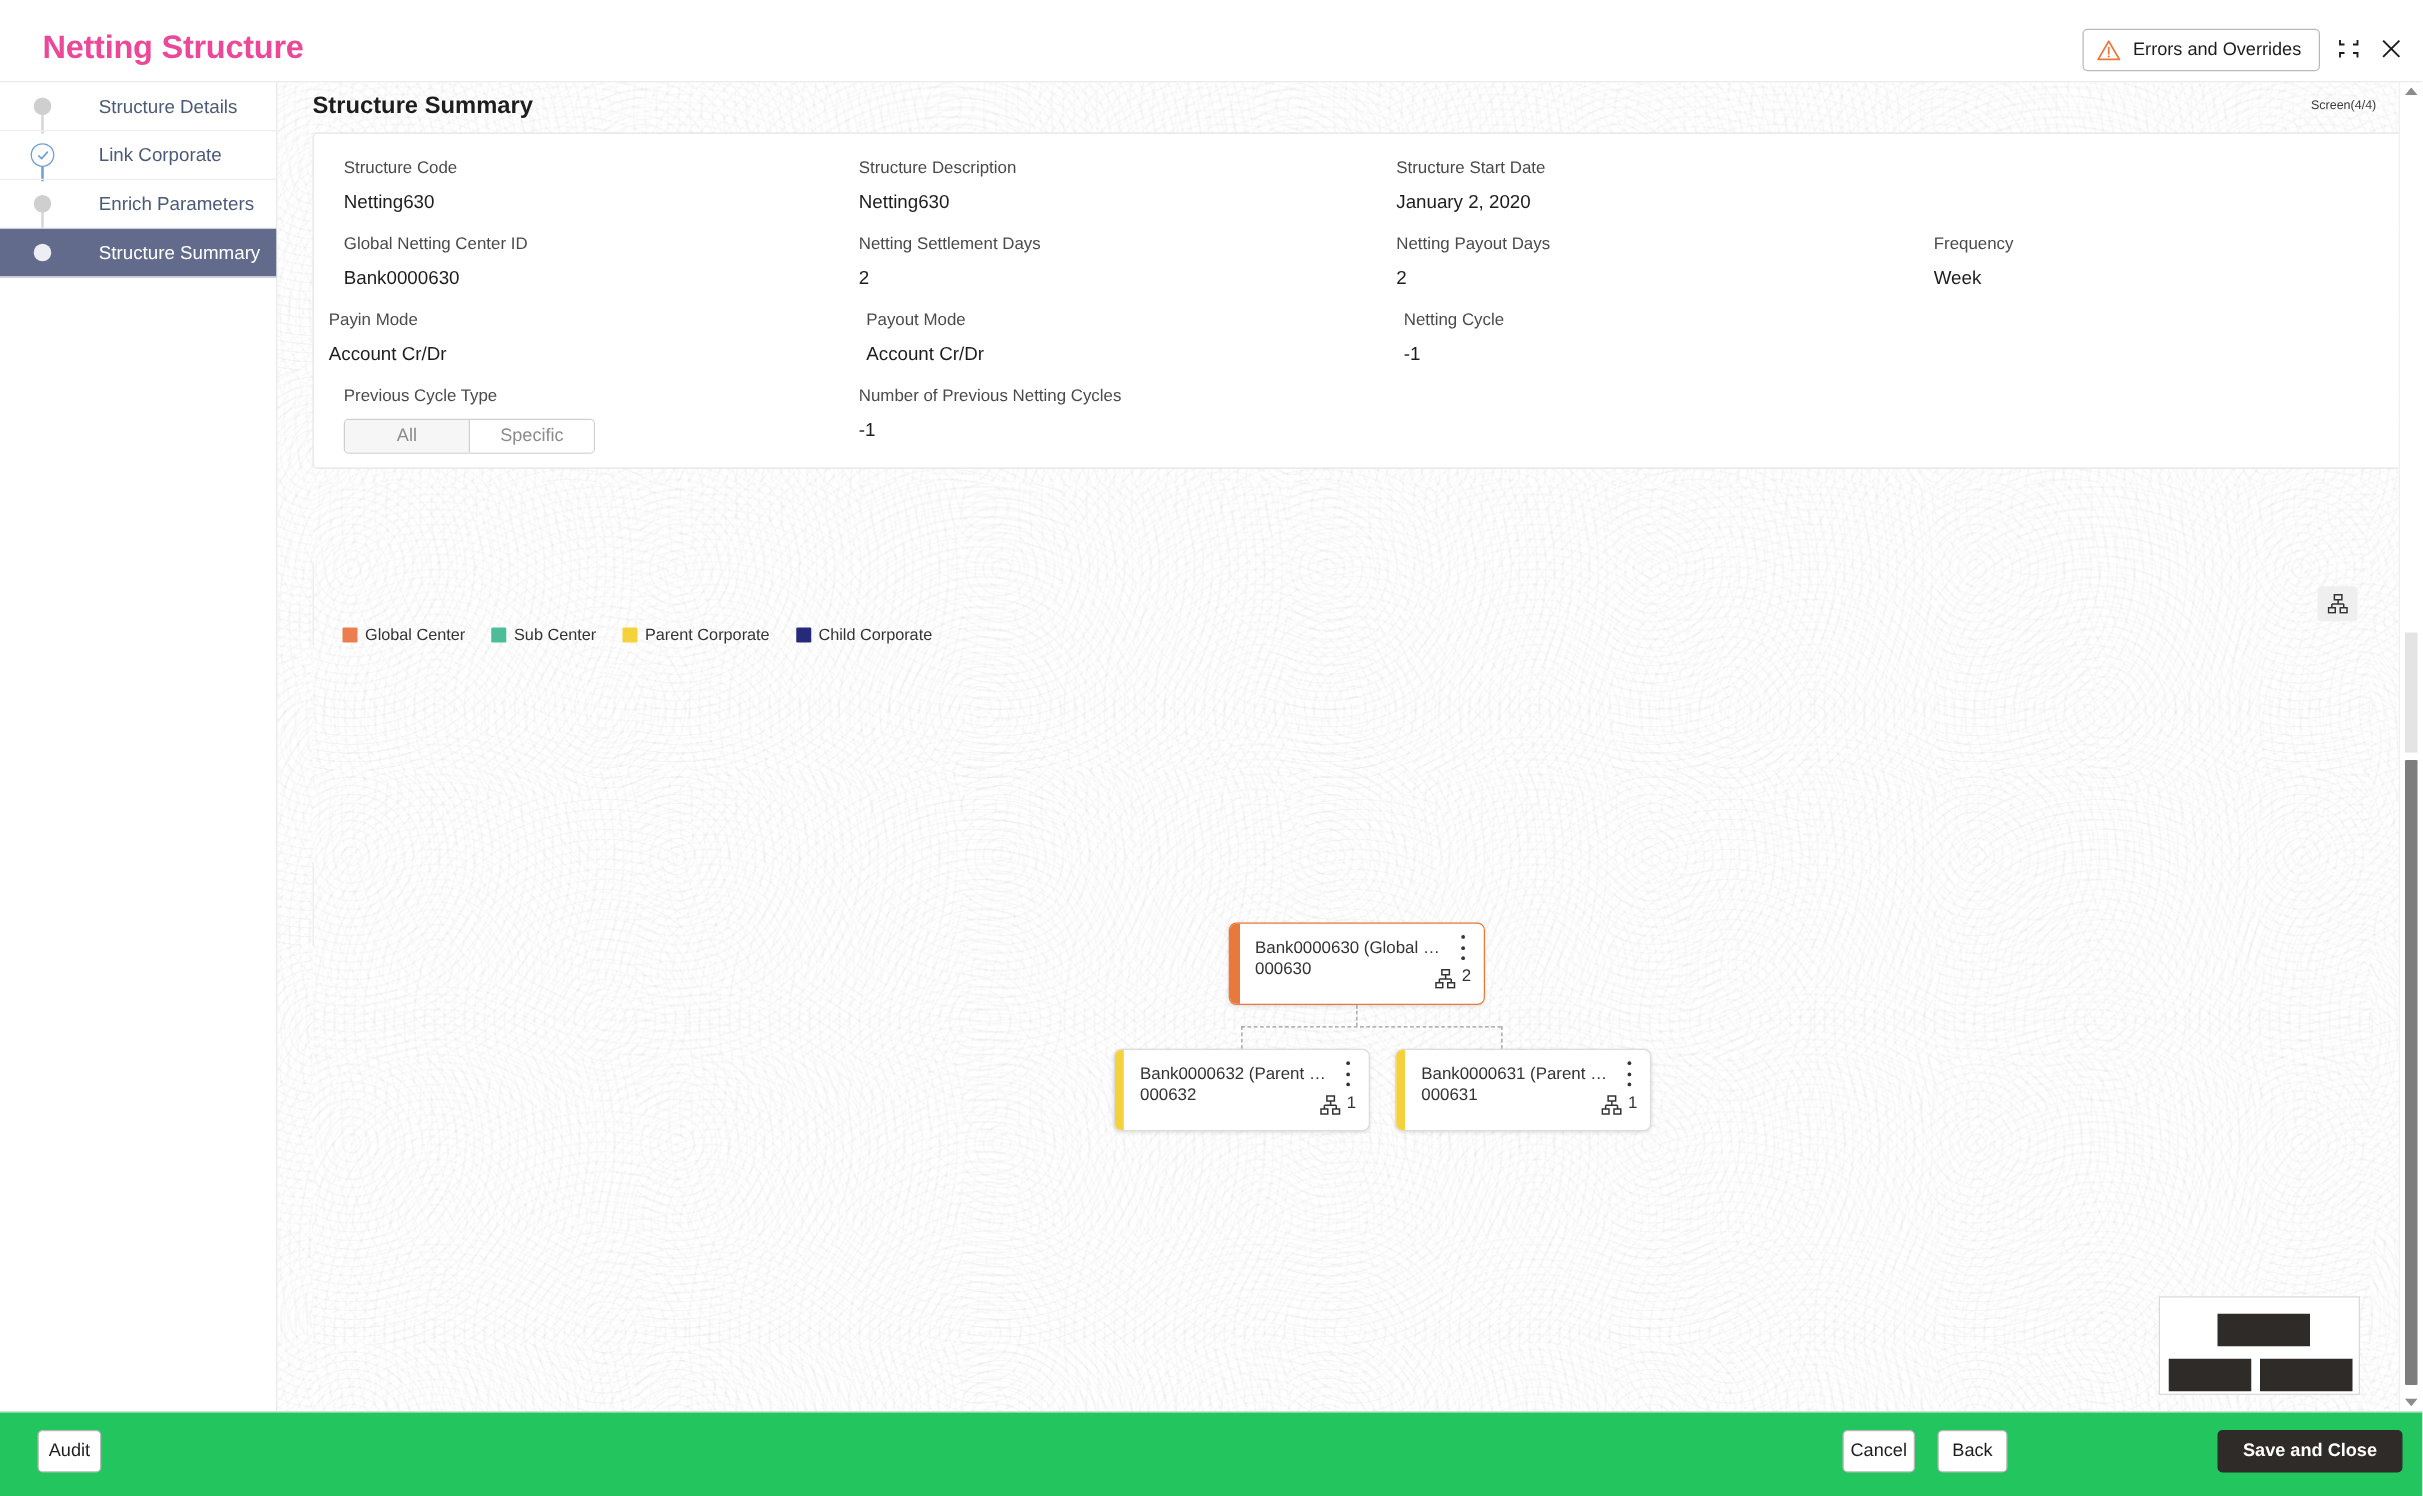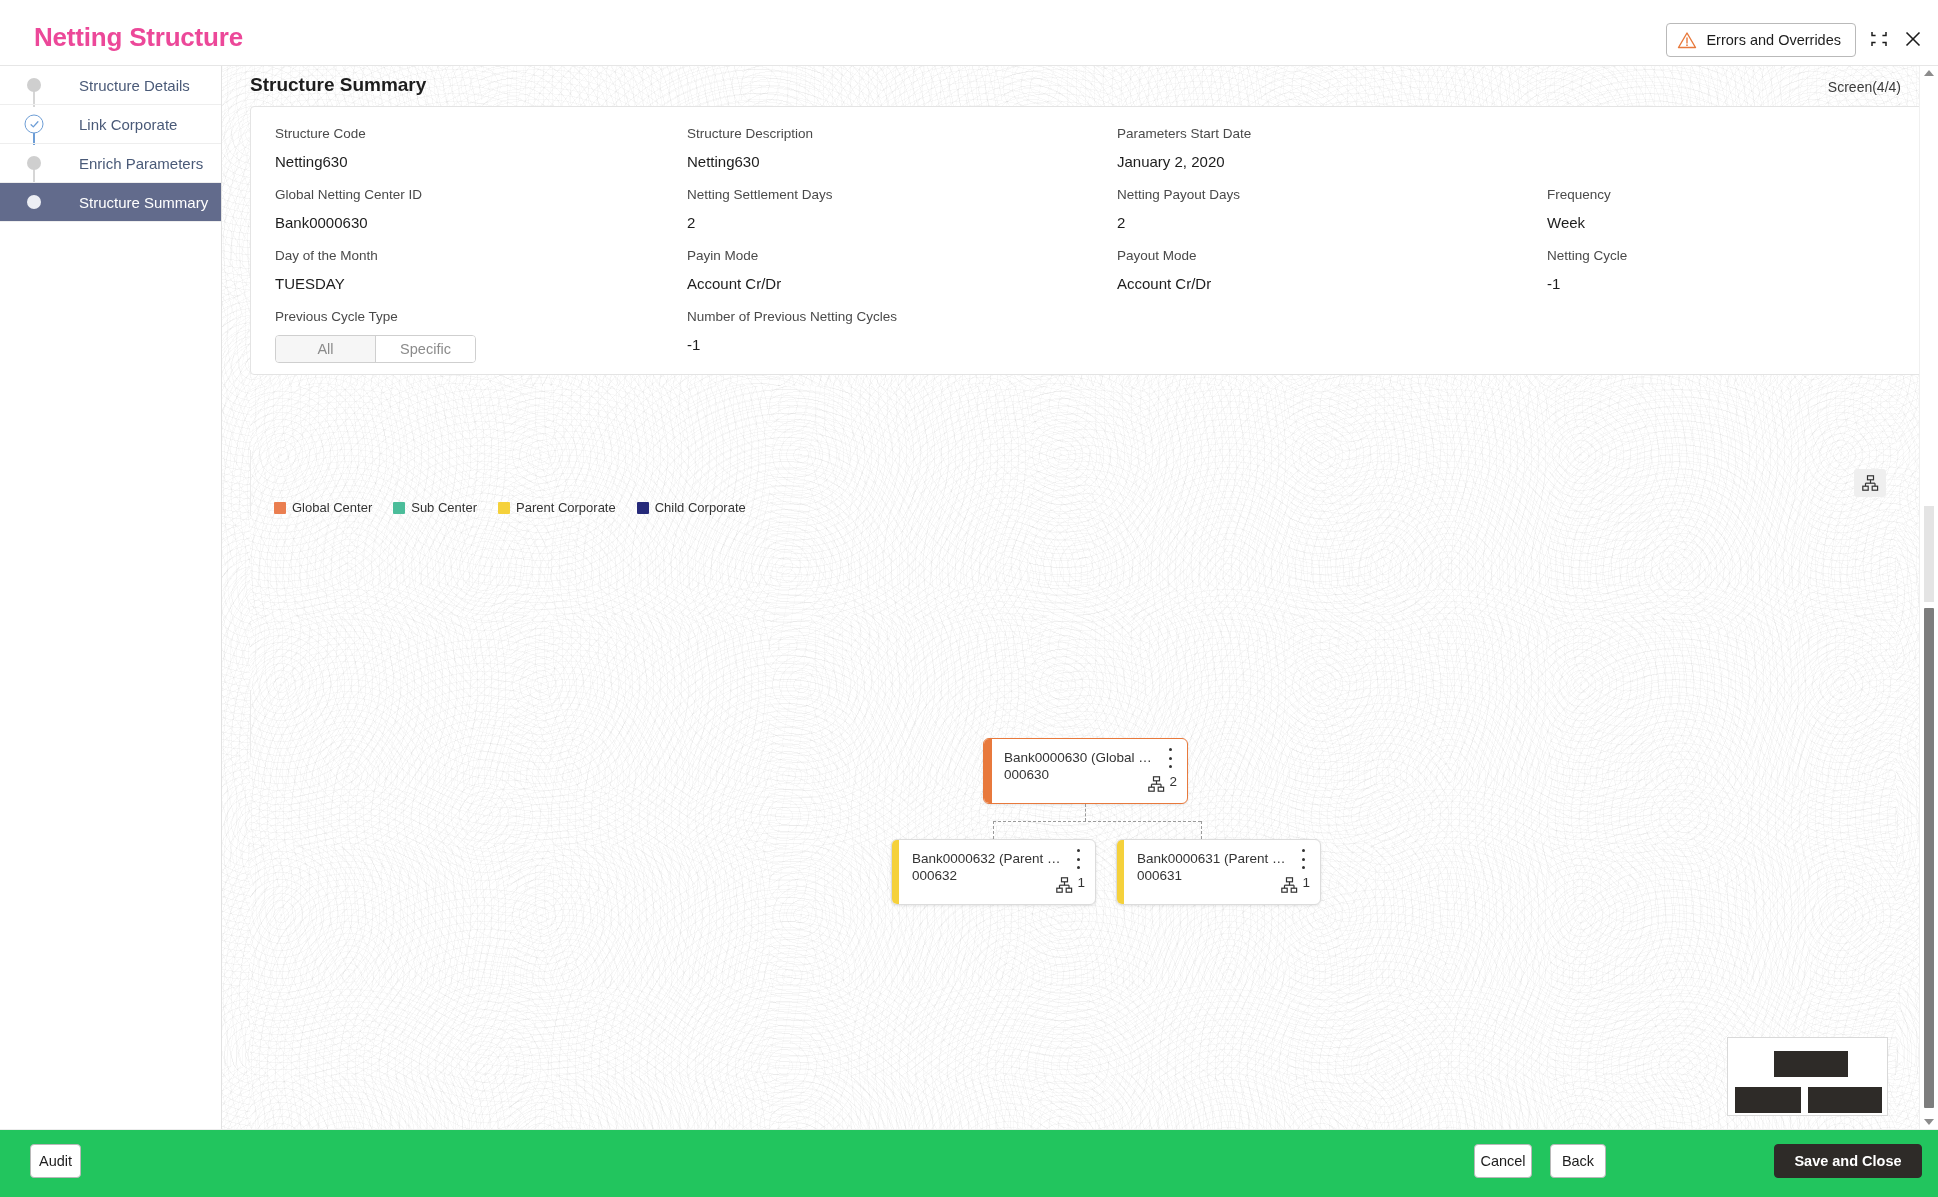--- a/index.html
+++ b/index.html
@@ -97,21 +97,21 @@
 
   .content-head {
     position: absolute; left: 0; top: 0; width: 1697px; height: 40px;
   }
   .section-title {
     position: absolute; left: 28px; top: 8px;
     font-size: 19px; font-weight: bold; color: #1d1d1d;
   }
   .screen-count {
     position: absolute; right: 18px; top: 13px;
-    font-size: 14px; color: #3a3a3a;
+    font-size: 10px; color: #3a3a3a;
   }
 
   
   .summary-card {
     position: absolute; left: 28px; top: 40px;
     width: 1698px; height: 269px;
     background: #ffffff;
     border: 1px solid #e4e4e4; border-radius: 4px;
   }
   .field-grid {
@@ -334,21 +334,21 @@
         <div class="field-row">
           <div class="field-cell" style="padding-left:24px;">
             <div class="f-label">Structure Code</div>
             <div class="f-value">Netting630</div>
           </div>
           <div class="field-cell" style="padding-left:12px;">
             <div class="f-label">Structure Description</div>
             <div class="f-value">Netting630</div>
           </div>
           <div class="field-cell" style="padding-left:18px;">
-            <div class="f-label">Parameters Start Date</div>
+            <div class="f-label">Structure Start Date</div>
             <div class="f-value">January 2, 2020</div>
           </div>
         </div>
 
         <div class="field-row" style="margin-top:5px;">
           <div class="field-cell" style="padding-left:24px;">
             <div class="f-label">Global Netting Center ID</div>
             <div class="f-value">Bank0000630</div>
           </div>
           <div class="field-cell" style="padding-left:12px;">
@@ -359,24 +359,20 @@
             <div class="f-label">Netting Payout Days</div>
             <div class="f-value">2</div>
           </div>
           <div class="field-cell" style="padding-left:24px;">
             <div class="f-label">Frequency</div>
             <div class="f-value">Week</div>
           </div>
         </div>
 
         <div class="field-row" style="margin-top:5px;">
-          <div class="field-cell" style="padding-left:24px;">
-            <div class="f-label">Day of the Month</div>
-            <div class="f-value">TUESDAY</div>
-          </div>
           <div class="field-cell" style="padding-left:12px;">
             <div class="f-label">Payin Mode</div>
             <div class="f-value">Account Cr/Dr</div>
           </div>
           <div class="field-cell" style="padding-left:18px;">
             <div class="f-label">Payout Mode</div>
             <div class="f-value">Account Cr/Dr</div>
           </div>
           <div class="field-cell" style="padding-left:24px;">
             <div class="f-label">Netting Cycle</div>

